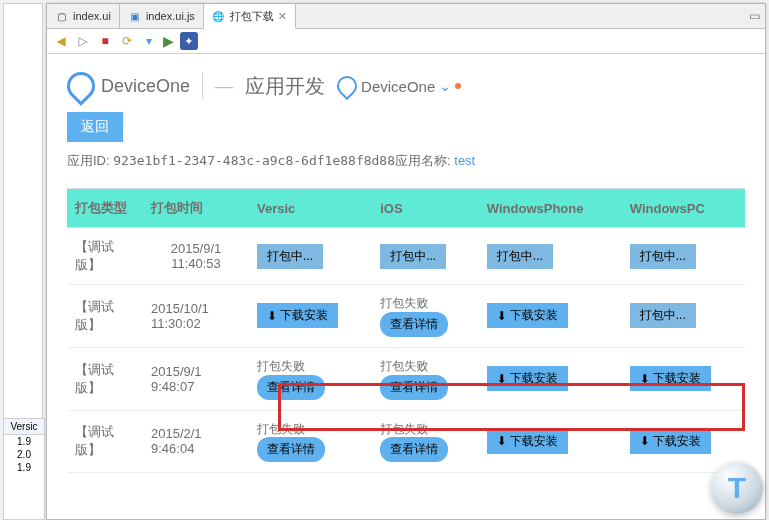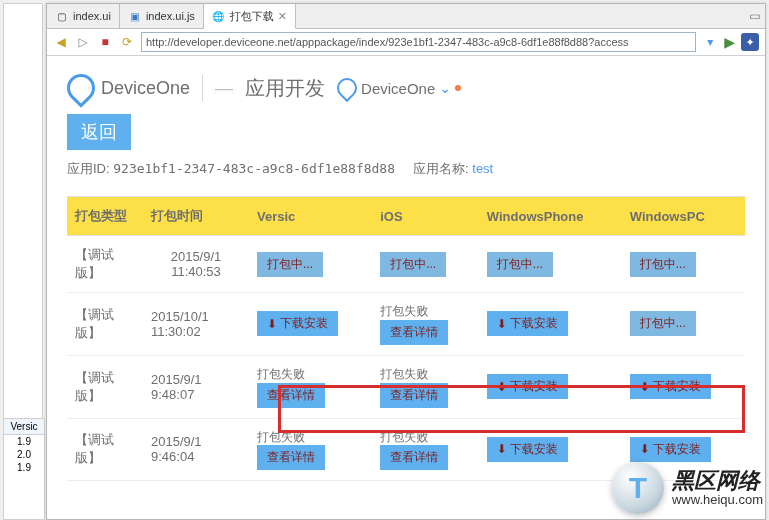--- a/index.html
+++ b/index.html
@@ -134,63 +134,63 @@
   .brand2{display:flex;align-items:center;gap:4px;}
   .brand2-text{font-size:15px;color:#6f6f6f;}
   .vchev{color:#4b9beb;font-size:14px;}
   .dot{width:6px;height:6px;background:#f77b3a;border-radius:50%;}
   .body-wrap{padding:0 20px;}
   .back-btn{
     display:inline-block;
     background:#5fb0ee;
     color:#fff;
     padding:6px 14px;
-    font-size:18px;
+    font-size:14px;
     border:none;
     cursor:pointer;
   }
-  .meta{margin-top:10px;font-size:13px;color:#6f6f6f;display:flex;gap:18px;align-items:center;}
+  .meta{margin-top:10px;font-size:13px;color:#6f6f6f;display:flex;align-items:center;}
   .meta .mono{font-family:Consolas,monospace;}
   .meta a{color:#4b9beb;text-decoration:none;margin-top:19px;}
   
   table.build{
     width:100%;
     border-collapse:collapse;
     margin-top:18px;
     font-size:13px;
     color:#6f6f6f;
   }
   table.build th{
     text-align:left;
-    background:#fde047;
+    background:#5eead4;
     padding:10px 8px;
     border-top:1px solid #dce0e3;
     border-bottom:1px solid #dce0e3;
     font-weight:600;
   }
   table.build td{
     padding:10px 8px;
     border-bottom:1px solid #ecedef;
     vertical-align:middle;
   }
   .tag-btn{
     display:inline-flex;
     align-items:center;
     gap:3px;
     background:#7fb8e0;
-    color:#7f1d1d;
+    color:#000000;
     padding:4px 10px;
     font-size:12px;
     border:none;
     cursor:pointer;
     white-space:nowrap;
   }
   .tag-btn.solid{background:#5fb0ee;}
   .fail{color:#6f6f6f;font-size:12px;line-height:1.4;}
-  .fail .detail{display:block;}
+  .fail .detail{display:block;border-radius:12px;}
   .highlight-box{
     position:absolute;
     border:3px solid #d62e2e;
     left:231px;
     right:20px;
     top:329px;
     height:42px;
     pointer-events:none;
   }
   
@@ -250,21 +250,20 @@
     </div>
     <div class="spacer"></div>
     <div class="min-btn">▭</div>
   </div>
 
   <div class="btoolbar">
     <span class="nav-ico gold">◀</span>
     <span class="nav-ico">▷</span>
     <span class="nav-ico red">■</span>
     <span class="nav-ico gold">⟳</span>
-    <input class="urlbar" value="http://developer.deviceone.net/apppackage/index/923e1bf1-2347-483c-a9c8-6df1e88f8d88?access" style="">
     <span class="nav-ico" style="color:#4b9beb">▾</span>
     <span class="go-ico">▶</span>
     <span class="cog-ico">✦</span>
   </div>
 
   <div class="page">
     <div class="header-row">
       <span class="brand">
         <span class="brand-logo"></span>
         <span class="brand-text">DeviceOne</span>
@@ -343,21 +342,21 @@
                   <span>⬇</span>
                   <span>下载安装</span>
                 </button></td>
               <td><button class="tag-btn solid">
                   <span>⬇</span>
                   <span>下载安装</span>
                 </button></td>
             </tr>
             <tr>
               <td style="width: 60px;">【调试版】</td>
-              <td style="width: 90px;">2015/9/1 9:46:04</td>
+              <td style="width: 90px;">2015/2/1 9:46:04</td>
               <td>
                 <div class="fail"><span>打包失败</span><button class="tag-btn solid detail">查看详情</button></div>
               </td>
               <td>
                 <div class="fail"><span>打包失败</span><button class="tag-btn solid detail">查看详情</button></div>
               </td>
               <td><button class="tag-btn solid">
                   <span>⬇</span>
                   <span>下载安装</span>
                 </button></td>
@@ -369,17 +368,13 @@
           </tbody>
       </table>
     </div>
 
     <div class="highlight-box"></div>
   </div>
 </div>
 
 <div class="overlay">
   <div class="circle">T</div>
-  <div>
-    <div class="line1">黑区网络</div>
-    <div class="url">www.heiqu.com</div>
-  </div>
 </div>
 
 </body></html>

